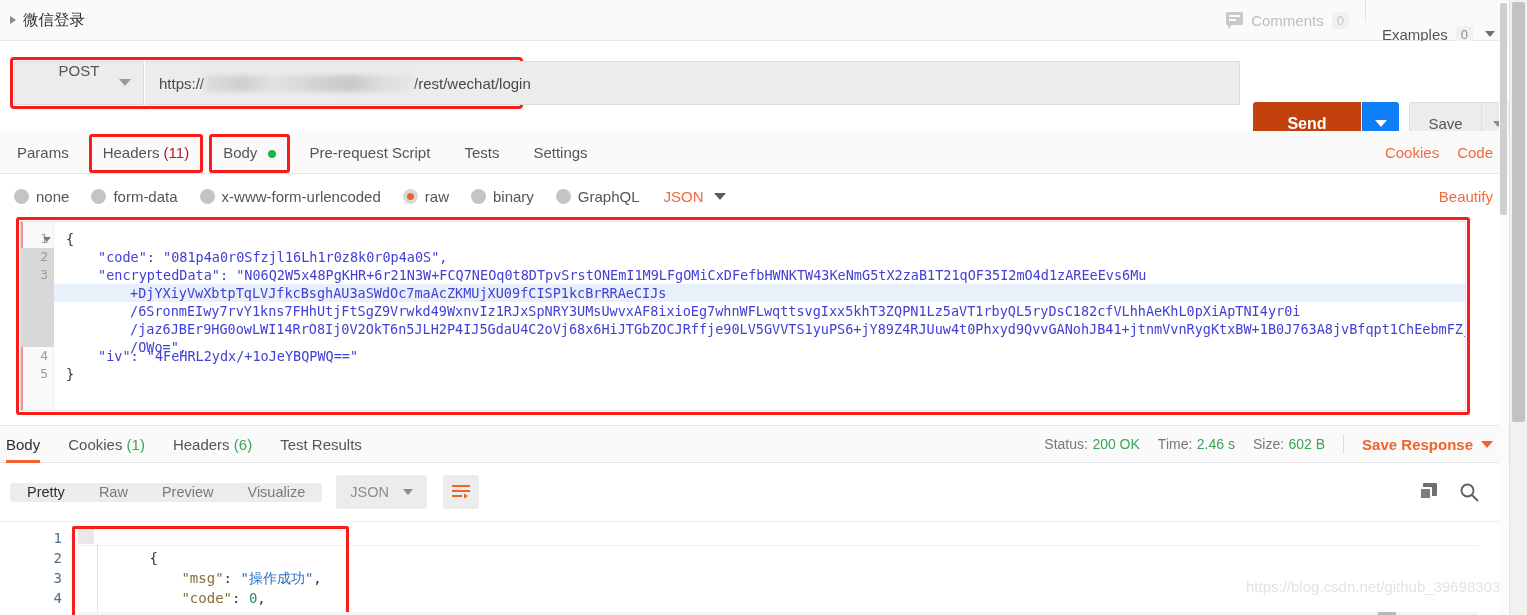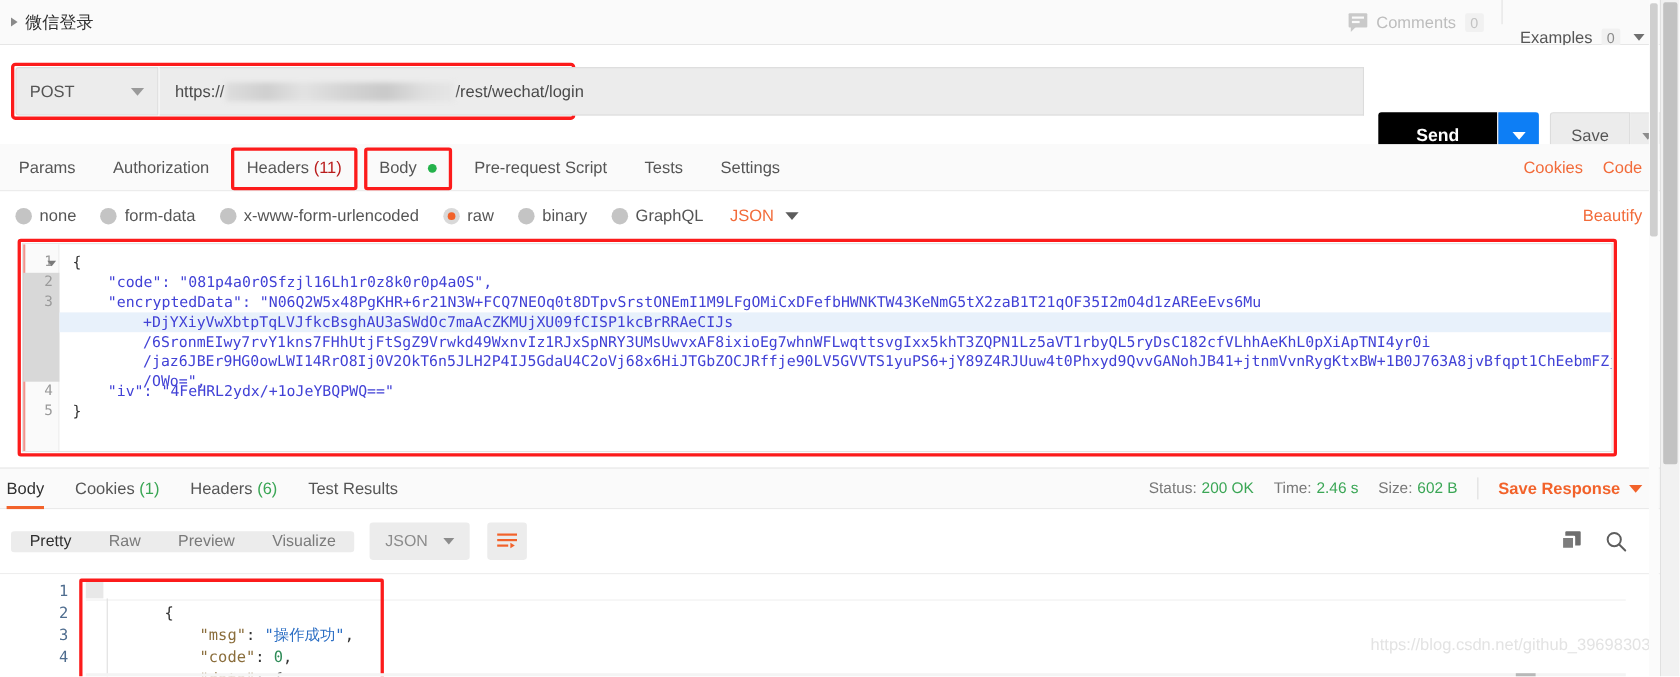--- a/index.html
+++ b/index.html
@@ -51,41 +51,41 @@
 
   
   .urlrow { position: absolute; left: 0; top: 41px; width: 1509px; height: 82px; background: #fff; }
   .url-redbox {
     position: absolute; left: 10px; top: 16px; width: 513px; height: 52px;
     border: 3px solid #fc1b1b; border-radius: 4px;
   }
   .method-box {
     position: absolute; left: 14px; top: 20px; width: 130px; height: 44px;
     background: #ececec; border: 1px solid #dcdcdc; border-radius: 3px 0 0 3px;
-    display: flex; align-items: center; padding: 0 12px;
+    display: flex; align-items: center; padding: 0 12px; flex-direction: column;
   }
   .method-text { font-size: 15px; color: #555; }
   .method-caret {
     margin-left: auto; width: 0; height: 0;
     border-top: 7px solid #9a9a9a; border-left: 6px solid transparent; border-right: 6px solid transparent;
   }
   .url-box {
     position: absolute; left: 145px; top: 20px; width: 1095px; height: 44px;
     background: #ececec; border: 1px solid #dcdcdc; border-left: none;
     display: flex; align-items: center; padding: 0 14px; overflow: hidden;
   }
   .url-text { font-size: 15px; color: #4a4a4a; white-space: nowrap; display: flex; align-items: center; }
   .url-redacted {
     display: inline-block; width: 208px; height: 17px; margin: 0 1px;
     background: linear-gradient(90deg,#dddddd 0%,#cfcfcf 18%,#e2e2e2 34%,#d4d4d4 52%,#c9c9c9 70%,#dedede 86%,#e6e6e6 100%);
     filter: blur(2.6px); vertical-align: middle;
   }
   .send-btn {
     position: absolute; left: 1253px; top: 61px; width: 108px; height: 43px;
-    background: #000000; border-radius: 3px 0 0 3px;
+    background: #c2410c; border-radius: 3px 0 0 3px;
     display: flex; align-items: center; justify-content: center;
     color: #fff; font-size: 16px; font-weight: bold;
   }
   .send-caret-btn {
     position: absolute; left: 1362px; top: 61px; width: 37px; height: 43px;
     background: #0d7ef5; border-radius: 0 3px 3px 0; border-left: 1px solid #1b71d8;
     display: flex; align-items: center; justify-content: center;
   }
   .send-caret { width: 0; height: 0; border-top: 7px solid #fff; border-left: 6px solid transparent; border-right: 6px solid transparent; }
   .save-btn {
@@ -284,23 +284,20 @@
     </div>
     <div class="save-btn">Save</div>
     <div class="save-caret-btn">
       <span class="save-caret"></span>
     </div>
   </div>
 
   <div class="reqtabs">
     <div class="rtab">
       <span>Params</span>
-    </div>
-    <div class="rtab">
-      <span>Authorization</span>
     </div>
     <div class="rtab rtab-boxed">
       <span>Headers</span>
       <span class="cnt">(11)</span>
     </div>
     <div class="rtab rtab-boxed">
       <span>Body</span>
       <span class="green-dot"></span>
     </div>
     <div class="rtab">

